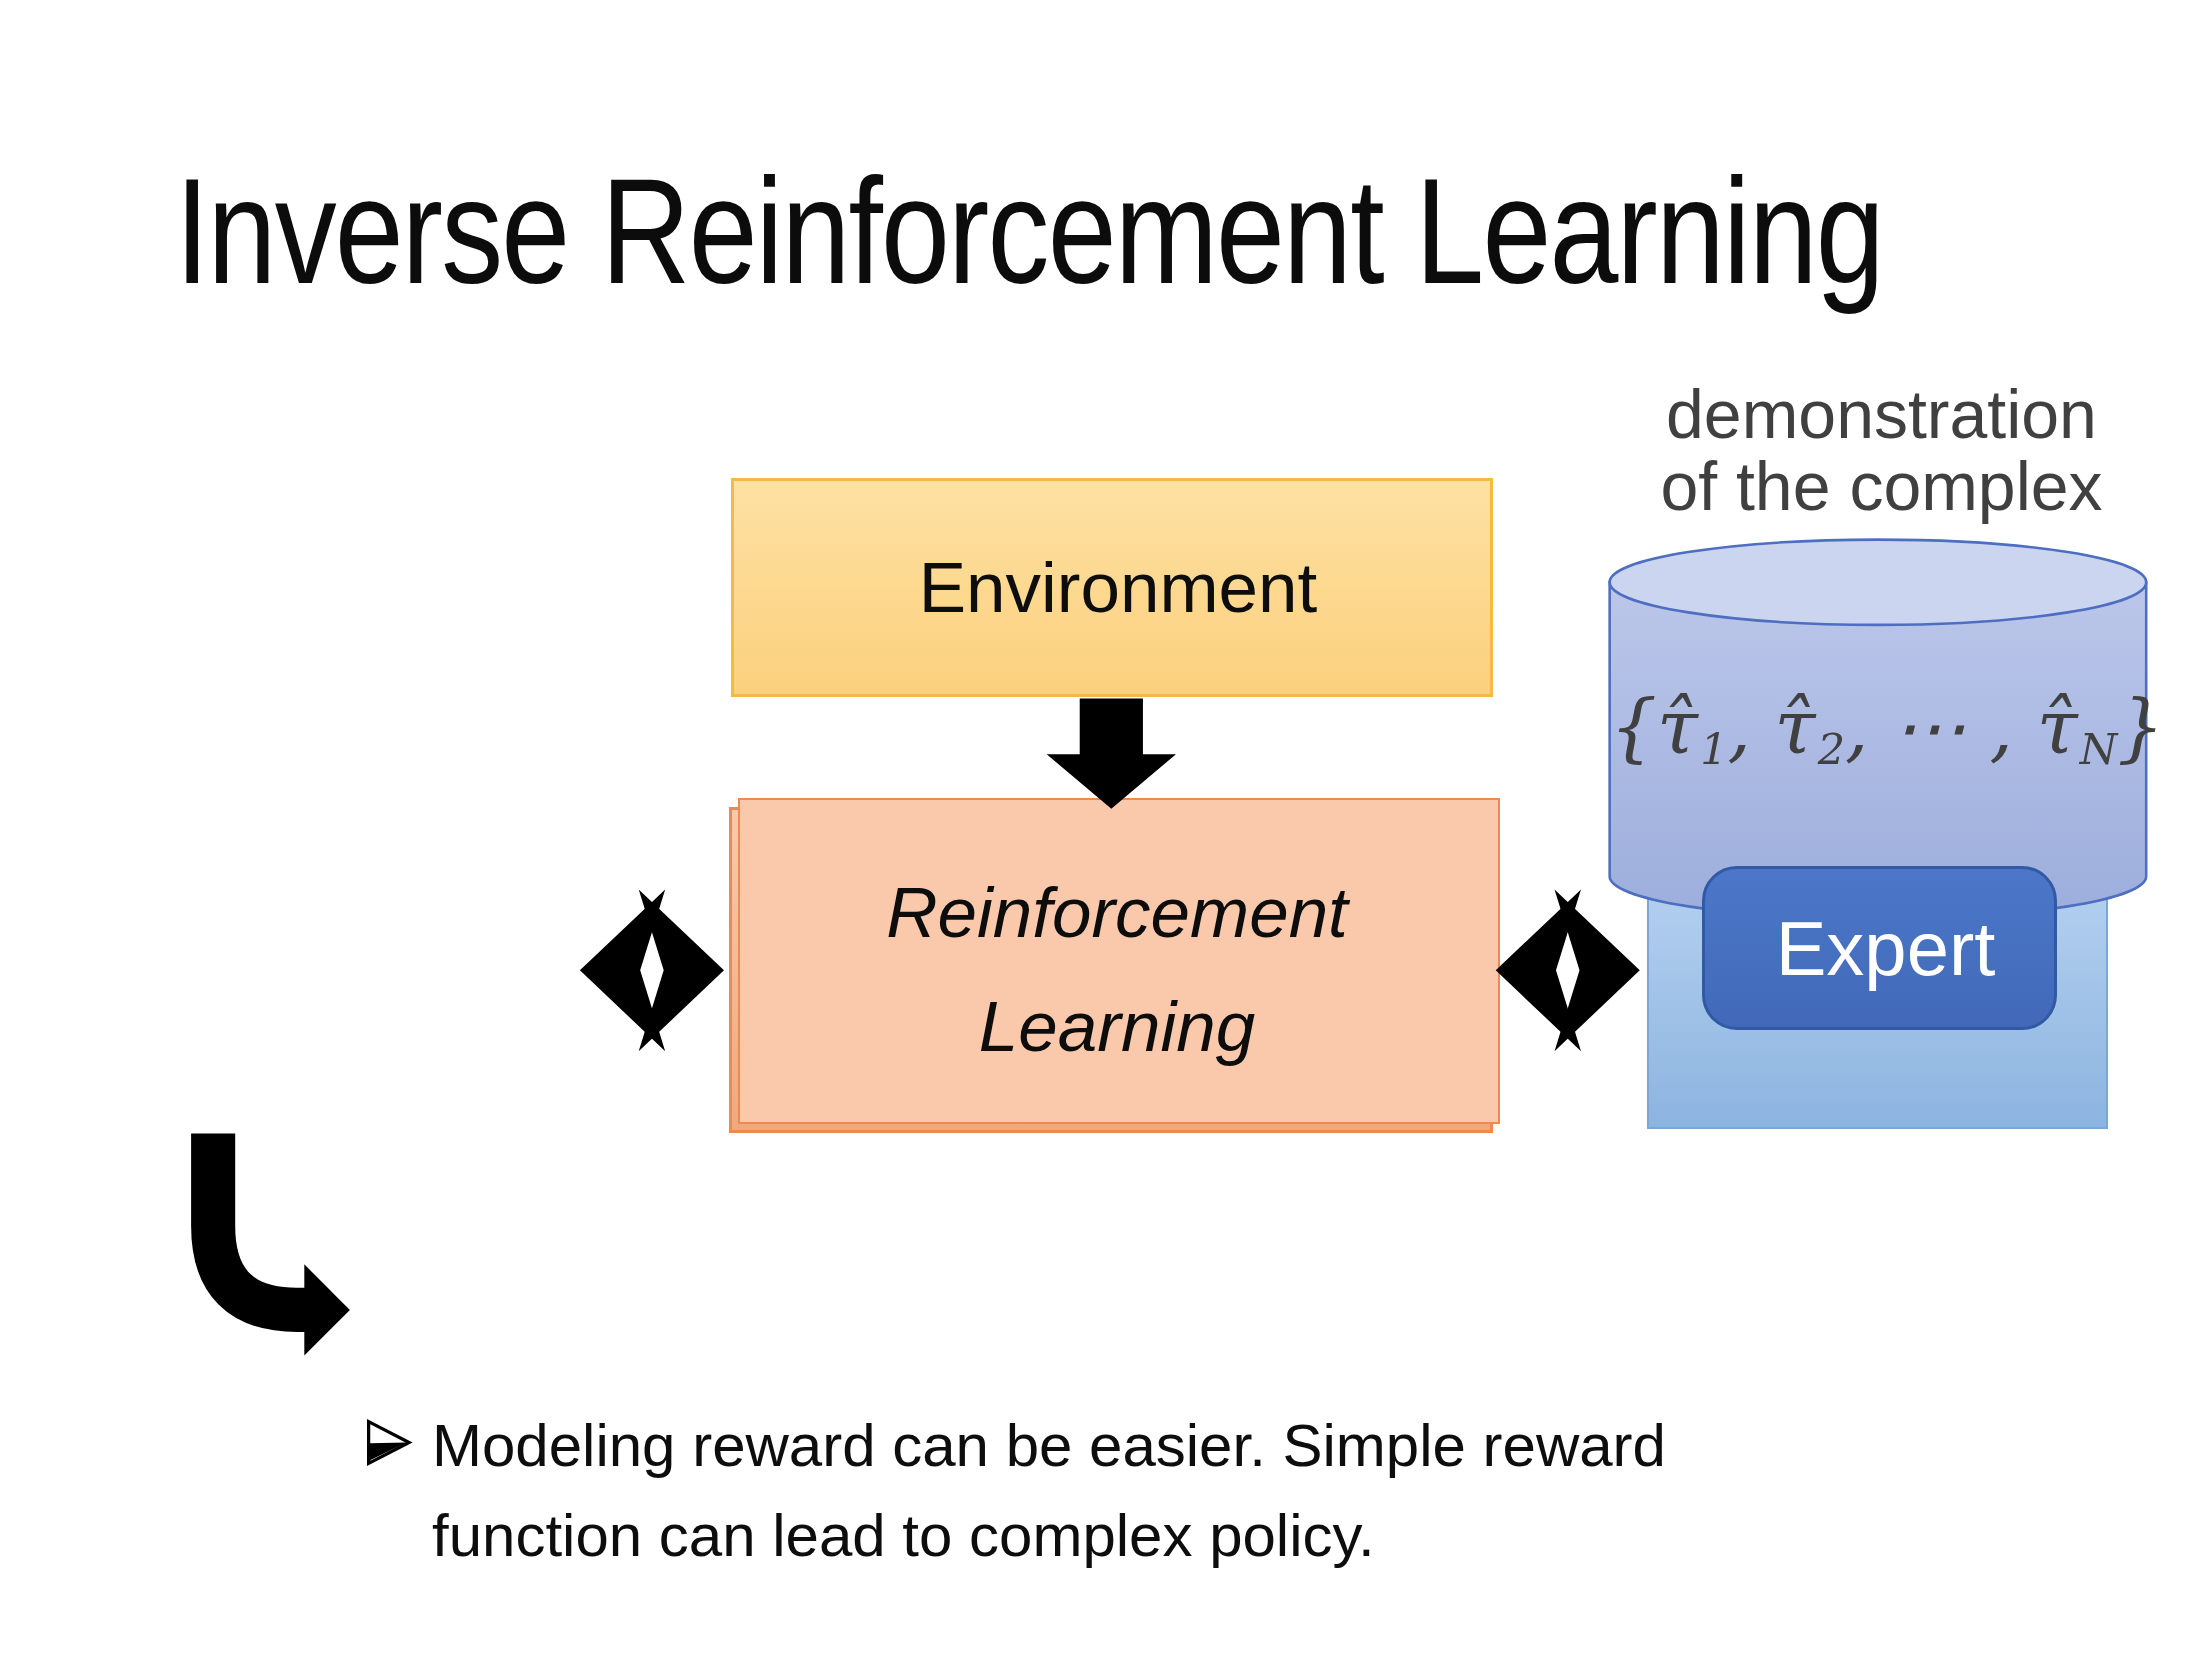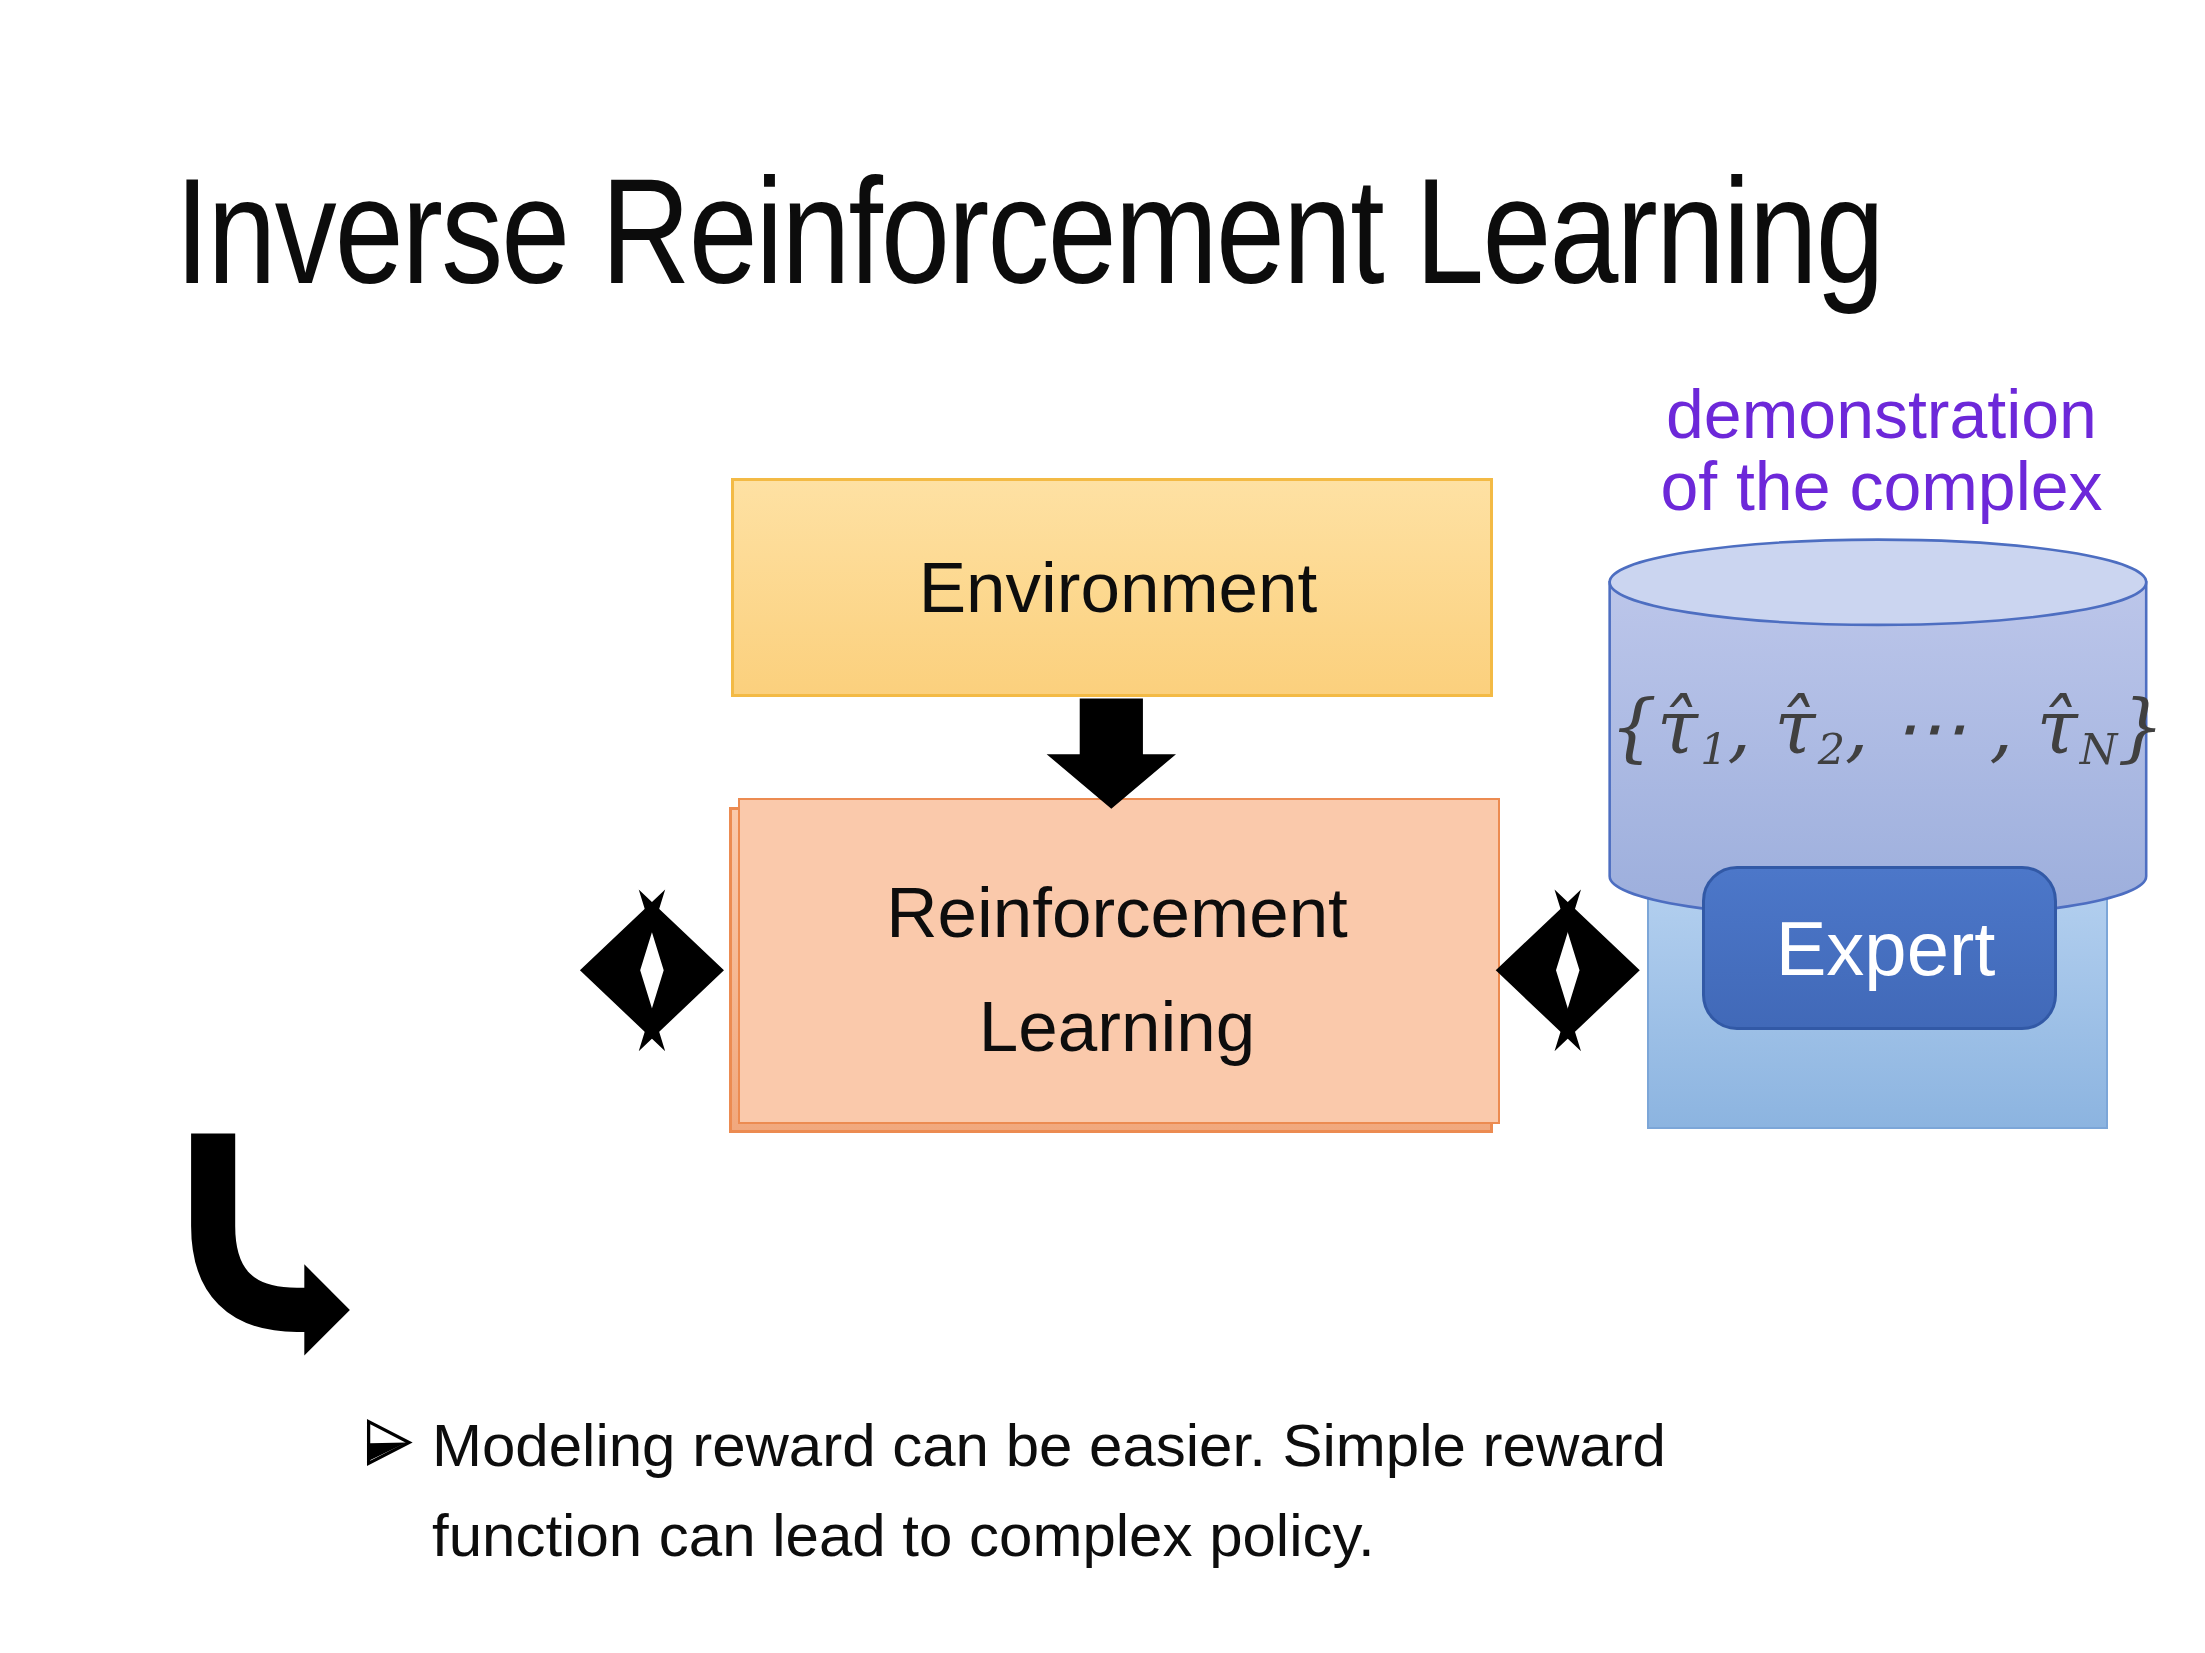--- a/index.html
+++ b/index.html
@@ -12,21 +12,21 @@
   .title {
     position:absolute; left:175px; top:144px;
     font-size:151px; font-weight:400; line-height:1.15; letter-spacing:-2.2px;
     white-space:nowrap; color:#0c0c0c;
     transform:scaleX(0.82); transform-origin:0 50%;
   }
 
   
   .demo-label {
     position:absolute; left:1573px; top:378px; width:617px;
-    text-align:center; font-size:68px; line-height:1.06; color:#6d28d9;
+    text-align:center; font-size:68px; line-height:1.06; color:#404040;
   }
 
   
   .box {
     position:absolute; display:flex; flex-direction:column;
     align-items:center; justify-content:center; text-align:center;
     color:#0d0d0d; box-sizing:border-box;padding-left:12px;
   }
   .env {
     left:731px; top:478px; width:762px; height:219px;
@@ -34,21 +34,21 @@
     border:3.7px solid #F3BA45; font-size:71px;
   }
   .reward {
     left:114px; top:807px; width:454px; height:326px;
     background:linear-gradient(180deg,#C3DFB4 0%,#A4CC8C 100%);
     border:3.7px solid #79AE53; font-size:71px; line-height:1.6;
   }
   .rl {
     left:729px; top:807px; width:764px; height:326px;
     background:linear-gradient(180deg,#FAC9AB 0%,#F1A87D 100%);
-    border:3.7px solid #EC8B51; font-size:71px; line-height:1.6; z-index:0;
+    border:3.7px solid #EC8B51; font-size:71px; line-height:1.6; z-index:0;font-style:italic;
   }
   .rl::before {
     content:""; position:absolute; top:-12.5px; left:5.9px; right:-9.6px; bottom:5.9px;
     background:#FAC9AB; border:2.9px solid #EC8B51; z-index:-1;
   }
   .lightblue {
     left:1647px; top:838px; width:461px; height:291px;
     background:linear-gradient(180deg,#BBD5F2 0%,#8CB4E0 100%);
     border:2.9px solid #7CA6D8;
   }

